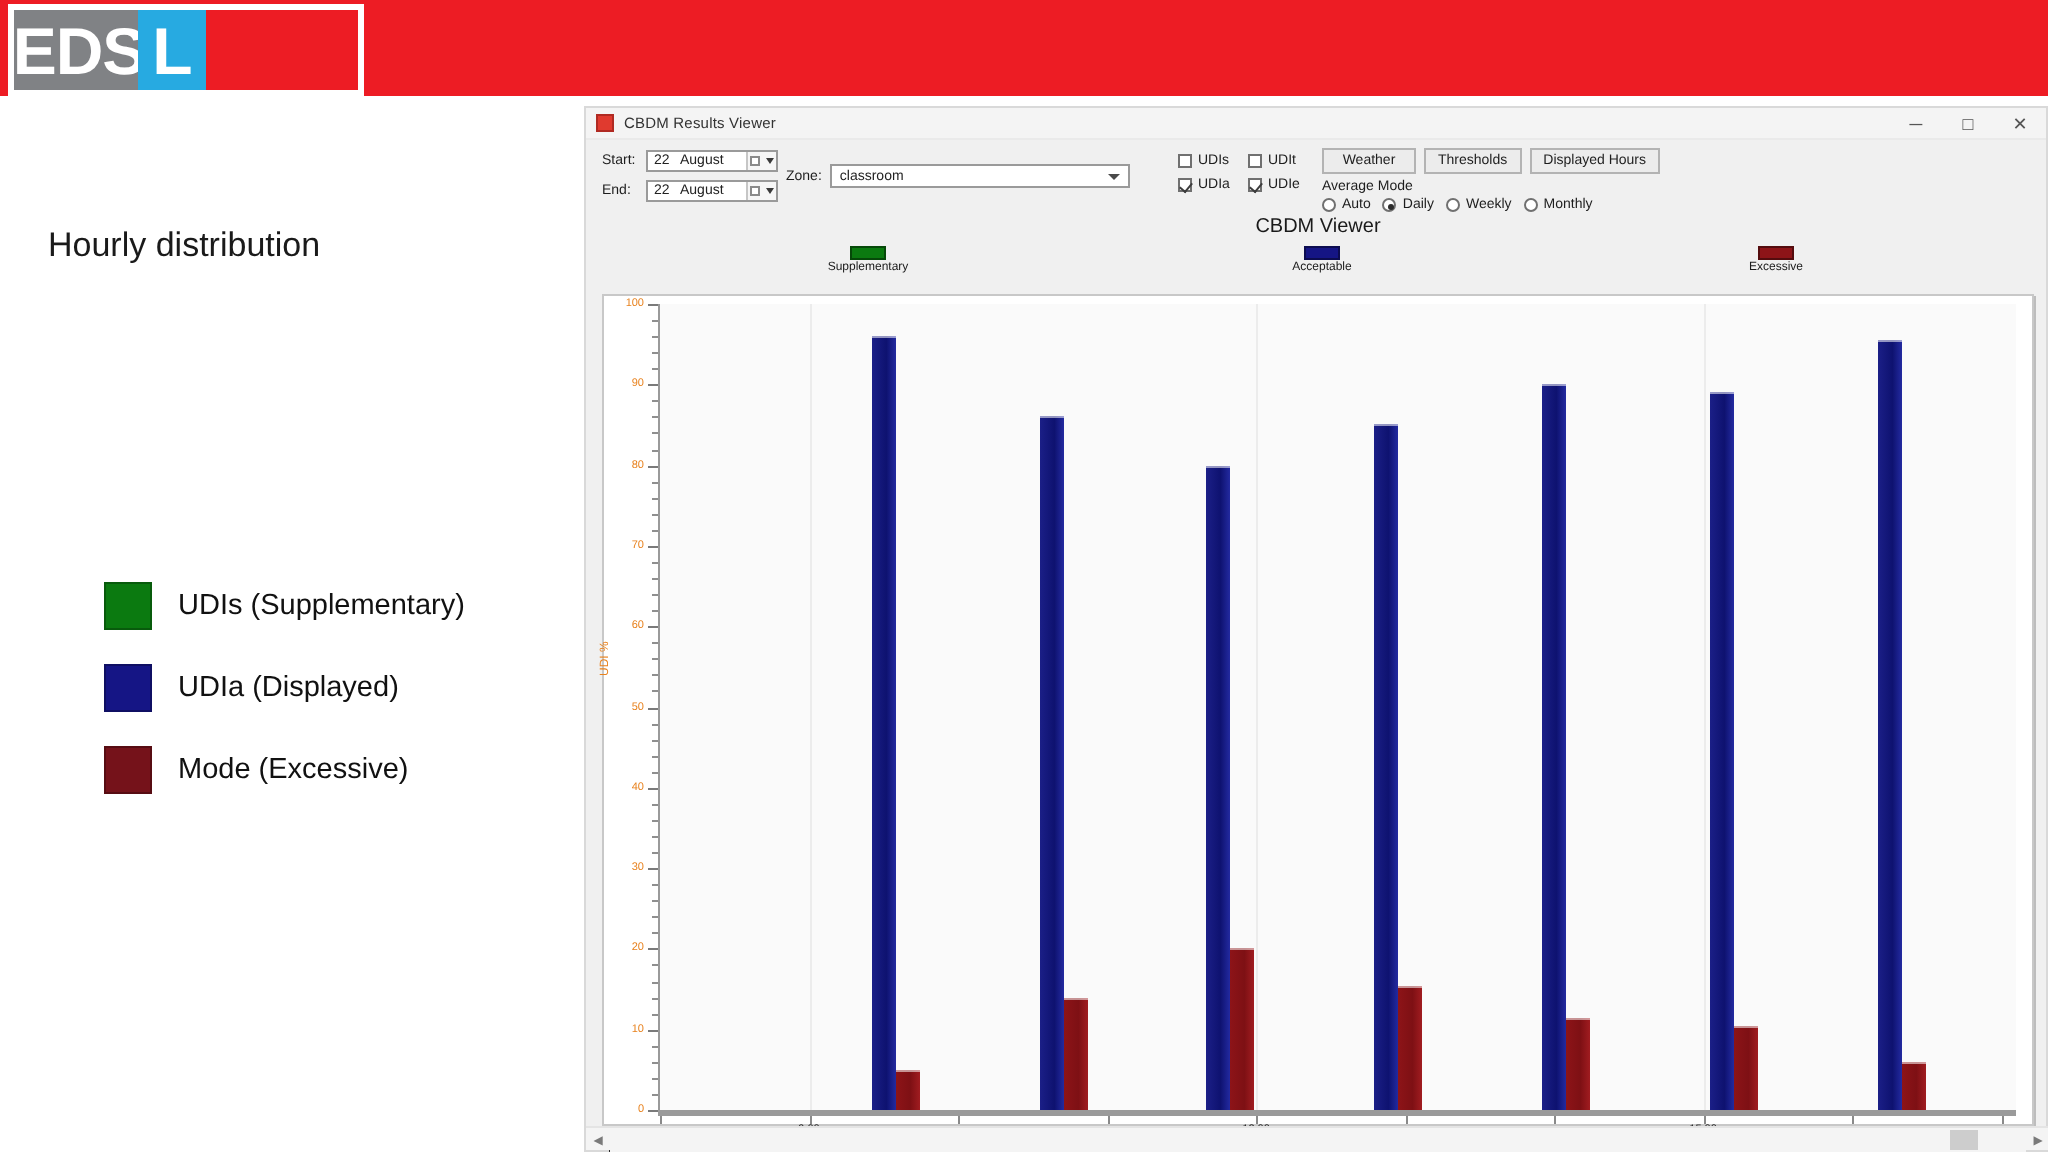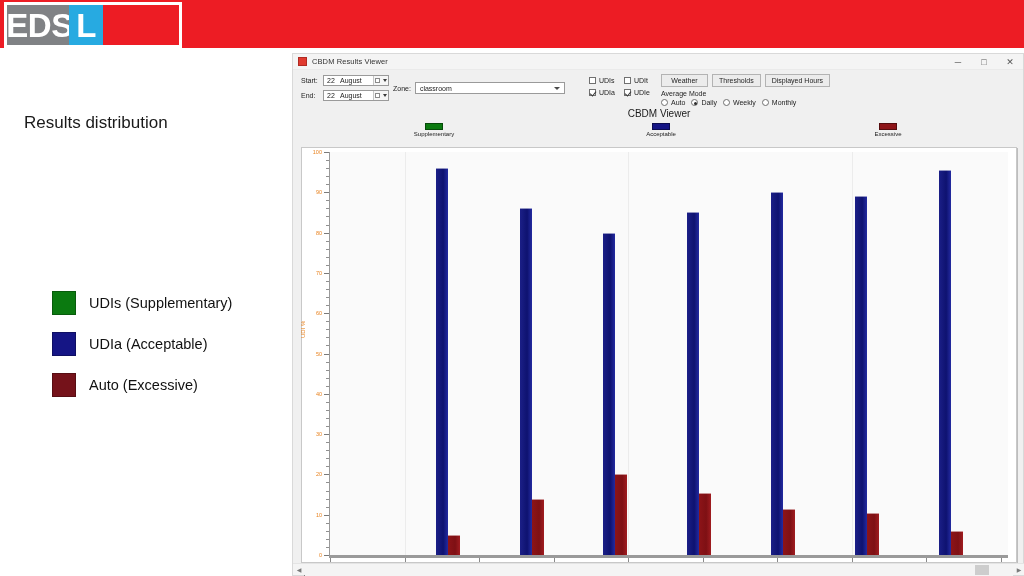--- a/index.html
+++ b/index.html
@@ -225,34 +225,34 @@
 <body>
 
 <div id="slide-banner"></div>
 
 <div id="logo">
   <div class="logo-cell" id="logo-eds">EDS</div>
   <div class="logo-cell" id="logo-l">L</div>
   <div id="logo-gap"></div>
 </div>
 
-<div id="slide-heading">Results distribution</div>
+<div id="slide-heading">Hourly distribution</div>
 
 <div id="slide-legend">
   <div class="slegend-row">
     <div class="slegend-swatch" style="background:#0B7A10"></div>
     <div class="slegend-label">UDIs (Supplementary)</div>
   </div>
   <div class="slegend-row">
     <div class="slegend-swatch" style="background:#151585"></div>
-    <div class="slegend-label">UDIa (Acceptable)</div>
+    <div class="slegend-label">UDIa (Displayed)</div>
   </div>
   <div class="slegend-row">
     <div class="slegend-swatch" style="background:#75121A"></div>
-    <div class="slegend-label">Auto (Excessive)</div>
+    <div class="slegend-label">Mode (Excessive)</div>
   </div>
 </div>
 
 <div id="app-window">
 
   <div id="titlebar">
     <div id="titlebar-icon"></div>
     <div id="titlebar-title">CBDM Results Viewer</div>
     <div class="winbtn" id="win-min">─</div>
     <div class="winbtn" id="win-max">□</div>

